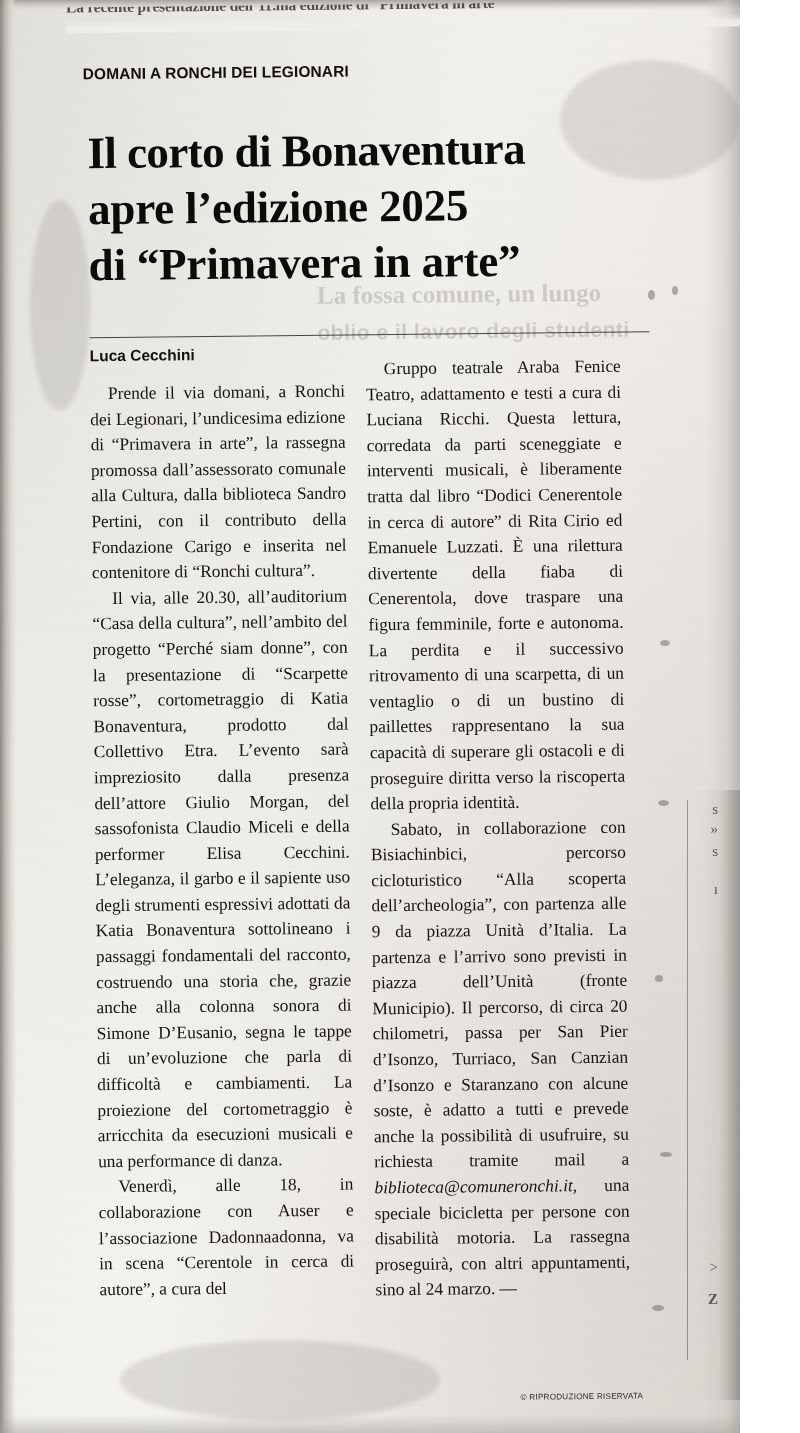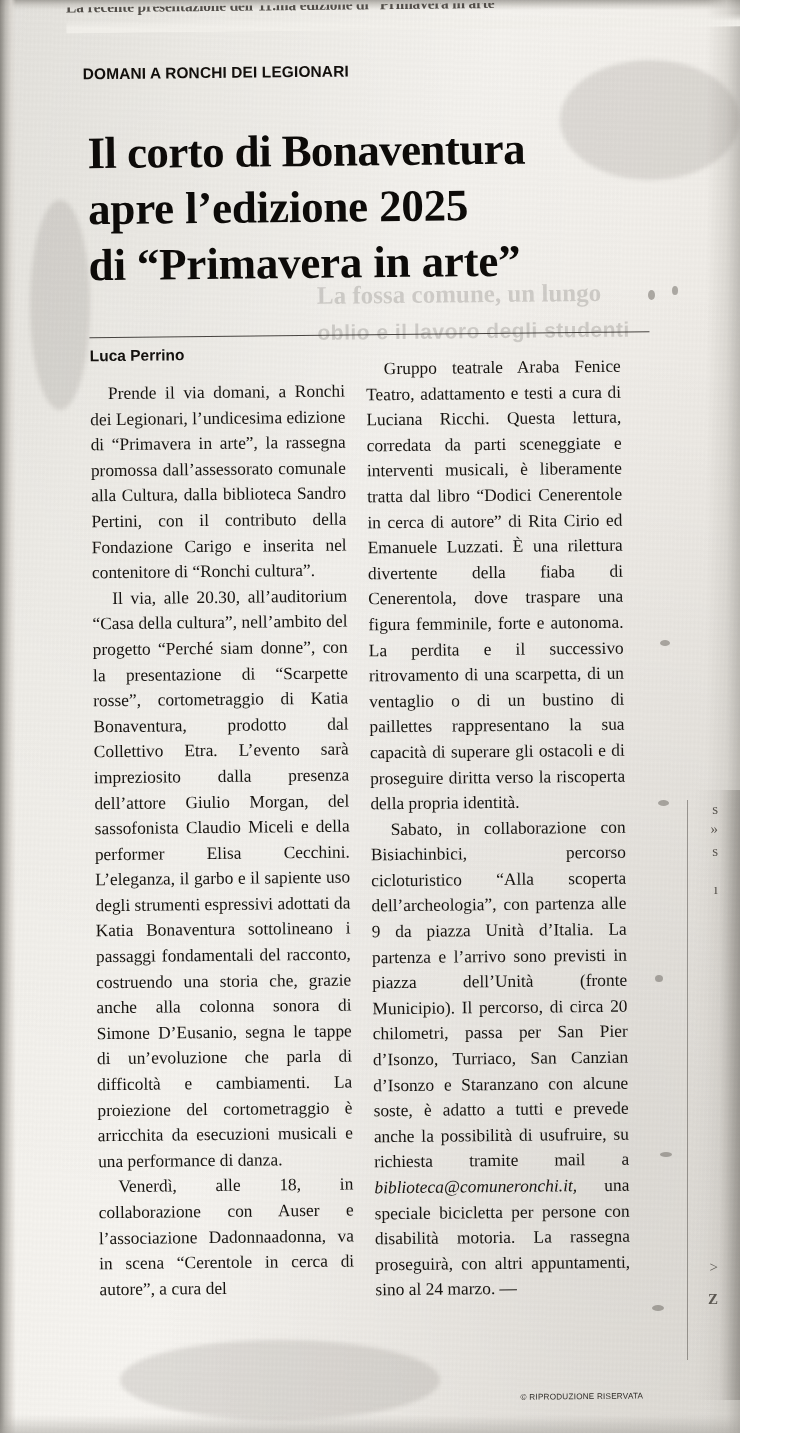--- a/index.html
+++ b/index.html
@@ -265,21 +265,21 @@
 
     <div class="kicker">DOMANI A RONCHI DEI LEGIONARI</div>
 
     <h1 class="headline">
       <span class="l">Il corto di Bonaventura</span>
       <span class="l l2">apre l’edizione 2025</span>
       <span class="l l2">di “Primavera in arte”</span>
     </h1>
 
     <div class="rule-top"></div>
-    <div class="byline">Luca Perrino</div>
+    <div class="byline">Luca Cecchini</div>
 
     <div class="col col-left">
       <p class="first">Prende il via domani, a Ronchi dei Legionari, l’undicesima edizione di “Primavera in arte”, la rassegna promossa dall’assessorato comunale alla Cultura, dalla biblioteca Sandro Pertini, con il contributo della Fondazione Carigo e inserita nel contenitore di “Ronchi cultura”.</p>
       <p>Il via, alle 20.30, all’auditorium “Casa della cultura”, nell’ambito del progetto “Perché siam donne”, con la presentazione di “Scarpette rosse”, cortometraggio di Katia Bonaventura, prodotto dal Collettivo Etra. L’evento sarà impreziosito dalla presenza dell’attore Giulio Morgan, del sassofonista Claudio Miceli e della performer Elisa Cecchini. L’eleganza, il garbo e il sapiente uso degli strumenti espressivi adottati da Katia Bonaventura sottolineano i passaggi fondamentali del racconto, costruendo una storia che, grazie anche alla colonna sonora di Simone D’Eusanio, segna le tappe di un’evoluzione che parla di difficoltà e cambiamenti. La proiezione del cortometraggio è arricchita da esecuzioni musicali e una performance di danza.</p>
       <p>Venerdì, alle 18, in collaborazione con Auser e l’associazione Dadonnaadonna, va in scena “Cerentole in cerca di autore”, a cura del</p>
     </div>
 
     <div class="col col-right">
       <p class="first">Gruppo teatrale Araba Fenice Teatro, adattamento e testi a cura di Luciana Ricchi. Questa lettura, corredata da parti sceneggiate e interventi musicali, è liberamente tratta dal libro “Dodici Cenerentole in cerca di autore” di Rita Cirio ed Emanuele Luzzati. È una rilettura divertente della fiaba di Cenerentola, dove traspare una figura femminile, forte e autonoma. La perdita e il successivo ritrovamento di una scarpetta, di un ventaglio o di un bustino di paillettes rappresentano la sua capacità di superare gli ostacoli e di proseguire diritta verso la riscoperta della propria identità.</p>
       <p><span>Sabato, in collaborazione con Bisiachinbici, percorso cicloturistico “Alla scoperta dell’archeologia”, con partenza alle 9 da piazza Unità d’Italia. La partenza e l’arrivo sono previsti in piazza dell’Unità (fronte Municipio). Il percorso, di circa 20 chilometri, passa per San Pier d’Isonzo, Turriaco, San Canzian d’Isonzo e Staranzano con alcune soste, è adatto a tutti e prevede anche la possibilità di usufruire, su richiesta tramite mail a </span><i>biblioteca@comuneronchi.it,</i><span> una speciale bicicletta per persone con disabilità motoria. La rassegna proseguirà, con altri appuntamenti, sino al 24 marzo. —</span></p>

